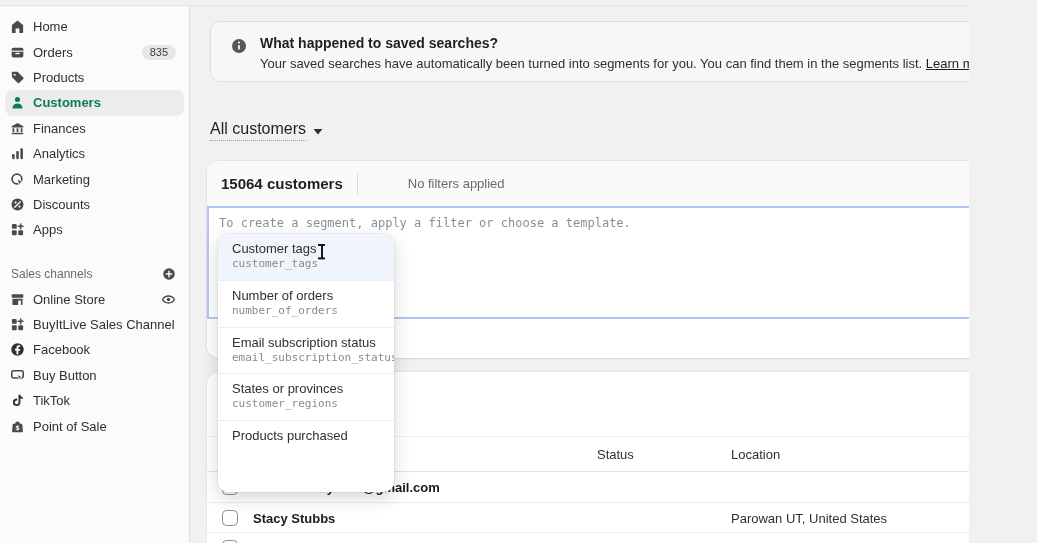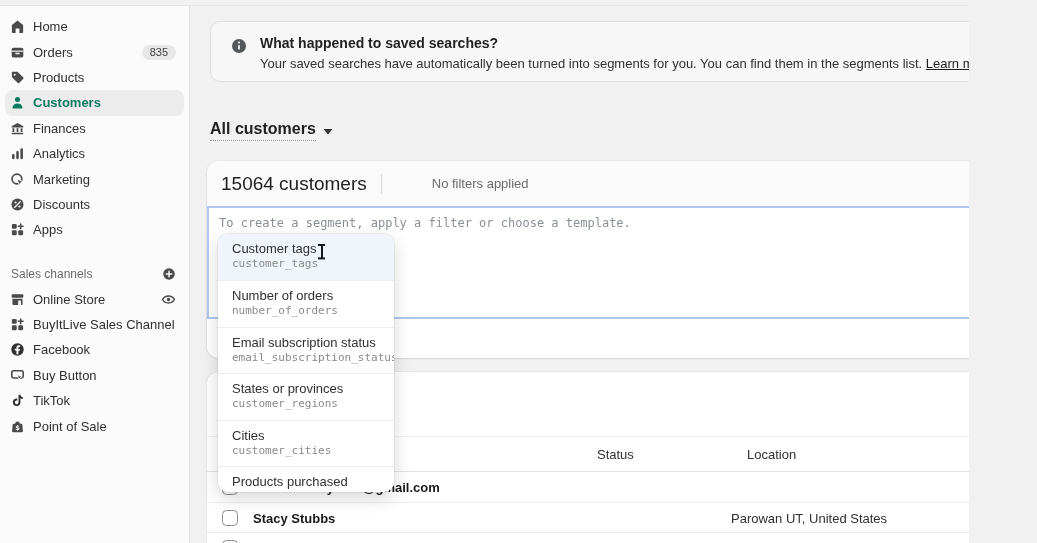--- a/index.html
+++ b/index.html
@@ -24,40 +24,40 @@
   #main { position:absolute; left:191px; top:0; width:846px; height:543px; }
 
   .banner { position:absolute; left:19px; top:21px; width:851px; height:61px; background:#f7f7f7; border:1px solid #dedede; border-radius:10px; display:flex; padding:13px 16px 0 20px; }
   .banner .b-ico { flex:0 0 16px; margin-top:3px; }
   .banner .b-text { margin-left:13px; }
   .banner .b-title { font-size:14px; font-weight:bold; color:#1f1f1f; margin-bottom:5px; }
   .banner .b-body { font-size:13px; color:#303030; white-space:nowrap; }
   .banner .b-link { text-decoration:underline; color:#1f1f1f; cursor:pointer; }
   .ext { display:inline-block; vertical-align:-1px; margin-left:3px; }
 
-  .toolbar-title { position:absolute; left:19px; top:120px; font-size:16px; font-weight:bold; color:#1f1f1f; cursor:pointer; display:flex; align-items:center; }
+  .toolbar-title { position:absolute; left:19px; top:120px; font-size:16px; font-weight:normal; color:#1f1f1f; cursor:pointer; display:flex; align-items:center; }
   .toolbar-title .t-text { border-bottom:1.5px dotted #9a9a9a; padding-bottom:2px; }
   .caret { margin-left:7px; margin-top:2px; }
   .top-actions { position:absolute; top:123px; left:786px; display:flex; font-size:13px; color:#303030; }
   .top-actions .act { margin-left:18px; cursor:pointer; white-space:nowrap; }
 
   .segment-card { position:absolute; left:16px; top:161px; width:854px; height:197px; background:#ffffff; border-radius:12px; box-shadow:0 1px 2px rgba(0,0,0,.08), 0 0 0 1px rgba(0,0,0,.04); }
   .tab-strip { height:45px; background:#fafafa; border-radius:12px 12px 0 0; display:flex; align-items:center; padding-left:14px; }
-  .tab-label { font-size:19px; font-weight:normal; color:#1f1f1f; cursor:pointer; }
+  .tab-label { font-size:15px; font-weight:bold; color:#1f1f1f; cursor:pointer; }
   .tab-divider { width:1px; height:20px; background:#d9d9d9; margin:0 14px; }
   .filters-label { font-size:13px; color:#6b6b6b;padding-left:36px; }
   .query-editor { position:absolute; left:0; top:45px; width:854px; height:113px; background:#fff; border:2px solid #b0c7f1; cursor:text; }
   .query-placeholder { display:block; padding:8px 10px; font-family:"DejaVu Sans Mono", monospace; font-size:12px; color:#8b9096; }
   .card-footer { position:absolute; left:0; top:158px; width:854px; height:39px; background:#fff; border-radius:0 0 12px 12px; }
 
   .table-card { position:absolute; left:16px; top:372px; width:854px; height:190px; background:#ffffff; border-radius:12px 12px 0 0; box-shadow:0 0 0 1px rgba(0,0,0,.04); }
   .thead { position:absolute; left:0; top:64px; width:854px; height:36px; border-top:1px solid #efefef; border-bottom:1px solid #e3e3e3; }
   .th { position:absolute; top:10px; font-size:13px; color:#303030; }
   .th-status { left:390px; }
-  .th-location { left:540px; }
+  .th-location { left:524px; }
   .trow { position:absolute; left:0; width:854px; cursor:pointer; }
   .trow1 { top:100px; height:31px; border-bottom:1px solid #ececec; }
   .trow2 { top:131px; height:30px; border-bottom:1px solid #ececec; }
   .trow3 { top:161px; height:30px; }
   .checkbox { position:absolute; left:15px; top:50%; margin-top:-8px; width:16px; height:16px; border:1.6px solid #8d8d8d; border-radius:4.5px; background:#fff; cursor:pointer; }
   .cell-name { position:absolute; left:46px; top:50%; transform:translateY(-50%); font-size:13px; font-weight:bold; color:#1a1a1a; white-space:nowrap; }
   .cell-location { position:absolute; left:524px; top:50%; transform:translateY(-50%); font-size:13px; color:#303030; white-space:nowrap; }
 
   .filter-menu { position:absolute; left:27px; top:234px; width:176px; height:258px; background:#fff; border-radius:10px; box-shadow:0 6px 18px rgba(0,0,0,.16), 0 0 0 1px rgba(0,0,0,.05); overflow:hidden; z-index:30; }
   .menu-item { height:46.4px; padding:7px 14px 0 14px; cursor:pointer; position:relative; }
@@ -338,23 +338,19 @@
       </div>
       <div class="menu-item">
         <div class="m-label">Email subscription status</div>
         <div class="m-code">email_subscription_status</div>
       </div>
       <div class="menu-item">
         <div class="m-label">States or provinces</div>
         <div class="m-code">customer_regions</div>
       </div>
       <div class="menu-item">
-        <div class="m-label">Cities</div>
-        <div class="m-code">customer_cities</div>
-      </div>
-      <div class="menu-item">
         <div class="m-label">Products purchased</div>
         <div class="m-code"></div>
       </div>
     </div>
 
   </div>
 </div>
 
 </body></html>

